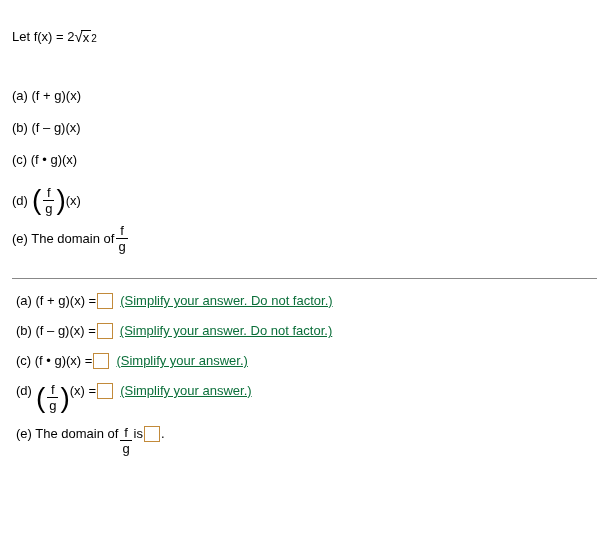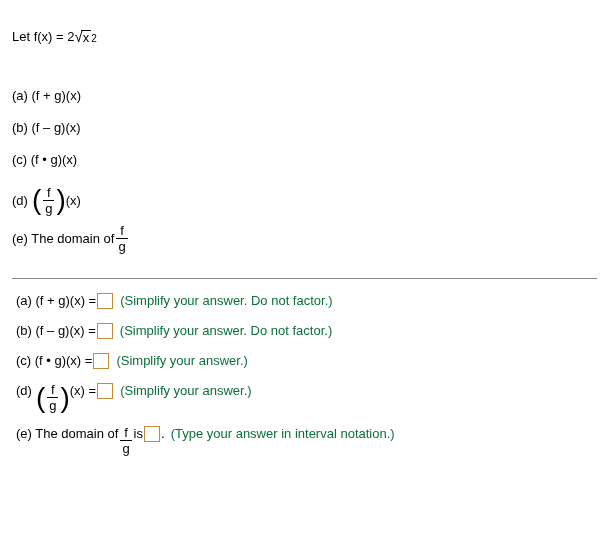--- a/index.html
+++ b/index.html
@@ -23,20 +23,21 @@
     min-height: 32px;
   }
   .answer-row {
     display: flex;
     align-items: flex-start;
     margin: 14px 4px;
   }
   .hint {
     color: #0b6f3a;
     margin-left: 6px;
+    text-decoration: underline;
   }
   .box {
     display: inline-block;
     width: 14px;
     height: 14px;
     border: 1px solid #c28a3a;
     margin: 0 1px;
     vertical-align: middle;
   }
   .frac {
@@ -164,14 +165,13 @@
 
 <div class="answer-row">
   <span>(e) The domain of </span>
   <span class="frac">
     <span class="num">f</span>
     <span class="den">g</span>
   </span>
   <span> is </span>
   <span class="box"></span>
   <span>.</span>
-  <span class="hint">(Type your answer in interval notation.)</span>
 </div>
 
 </body></html>

